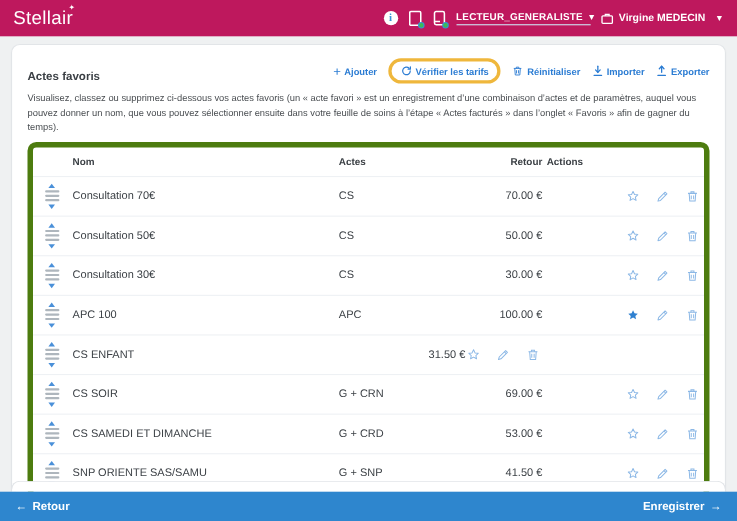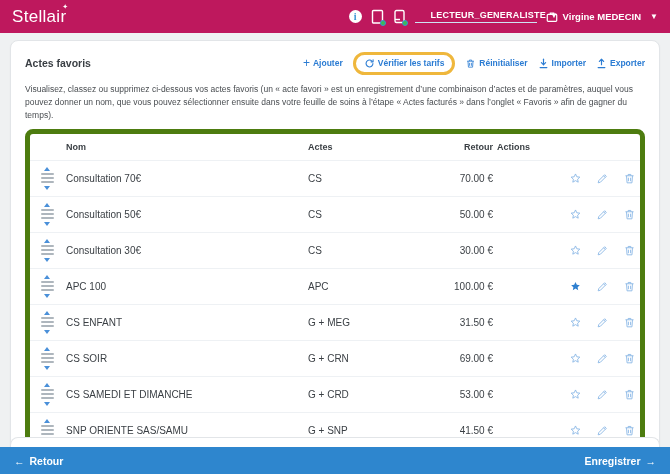--- a/index.html
+++ b/index.html
@@ -20,32 +20,32 @@
   .logo { color:#fff; font-size:17px; font-weight:400; letter-spacing:.3px; position:relative; }
   .logo .sparkle { position:absolute; top:-4px; right:-2px; font-size:7px; color:#fff; }
   .topbar-right { display:flex; align-items:center; gap:9px; }
   .tb-icon { position:relative; display:inline-flex; align-items:center; justify-content:center; }
   .info-circle { width:13px; height:13px; background:#fff; border-radius:50%; color:#3793d5;
     font-size:10px; font-weight:700; display:flex; align-items:center; justify-content:center; font-family:"Liberation Serif",serif; }
   .status-dot { position:absolute; right:-2px; bottom:-2px; width:6px; height:6px; border-radius:50%;
     background:#3cba54; border:1px solid #3793d5; }
   .reader-select { display:flex; align-items:center; justify-content:space-between; width:122px;
     border-bottom:1px solid #cfe2f3; padding-bottom:2px; cursor:pointer; }
-  .reader-select .val { color:#fff; font-size:9px; font-weight:700; letter-spacing:.2px;margin-left:16px; }
+  .reader-select .val { color:#fff; font-size:9px; font-weight:700; letter-spacing:.2px; }
   .caret { color:#fff; font-size:8px; margin-left:4px; }
   .user-menu { display:flex; align-items:center; gap:5px; cursor:pointer; }
   .user-menu .name { color:#fff; font-size:9.5px; font-weight:700; }
 
   
   .content { padding:7px 10px 0; }
   .card {
     background:#fff; border:1px solid #e2e5e8; border-radius:8px;
     padding:9px 14px 12px; box-shadow:0 1px 2px rgba(0,0,0,.04);
   }
-  .title-row { display:flex; align-items:center; justify-content:space-between; min-height:26px; }
+  .title-row { display:flex; align-items:flex-end; justify-content:space-between; min-height:26px; }
   .page-title { font-size:10.5px; font-weight:700; color:#3a3f44; }
   .toolbar { display:flex; align-items:center; gap:10px; }
   .tool-link { display:inline-flex; align-items:center; gap:3px; color:#2b7cd3; font-size:8.5px;
     font-weight:700; cursor:pointer; white-space:nowrap; }
   .tool-link svg { display:block; }
   .plus-glyph { font-size:12px; font-weight:400; line-height:1; }
   .verify-wrap { border:3px solid #efb73c; border-radius:16px; padding:3px 8px; display:inline-flex; }
 
   .desc { font-size:8.5px; line-height:1.5; color:#494d51; margin-top:7px; }
 
@@ -333,21 +333,20 @@
     <div class="cell c-handle">
       <div class="handle">
         <span class="tri up"></span>
                 <span class="bar"></span>
                 <span class="bar"></span>
                 <span class="bar"></span>
                 <span class="tri down"></span>
       </div>
     </div>
     <div class="cell c-name">CS ENFANT</div>
-    <div class="cell c-actes">G + MEG</div>
     <div class="cell c-total">31.50 €</div>
     <div class="cell c-actions">
       <span class="act star">
         <svg class="outline" width="13" height="13" viewBox="0 0 24 24" fill="none" stroke="#8cb8e6" stroke-width="1.7" stroke-linejoin="round">
           <path d="M12 3.6l2.47 5.26 5.53.62-4.1 3.82 1.1 5.5L12 15.9l-4.99 2.9 1.1-5.5L4 9.48l5.53-.62z"></path>
         </svg>
 
       </span>
       <span class="act">
         <svg width="13" height="13" viewBox="0 0 24 24" fill="none" stroke="#8cb8e6" stroke-width="1.7" stroke-linejoin="round">

